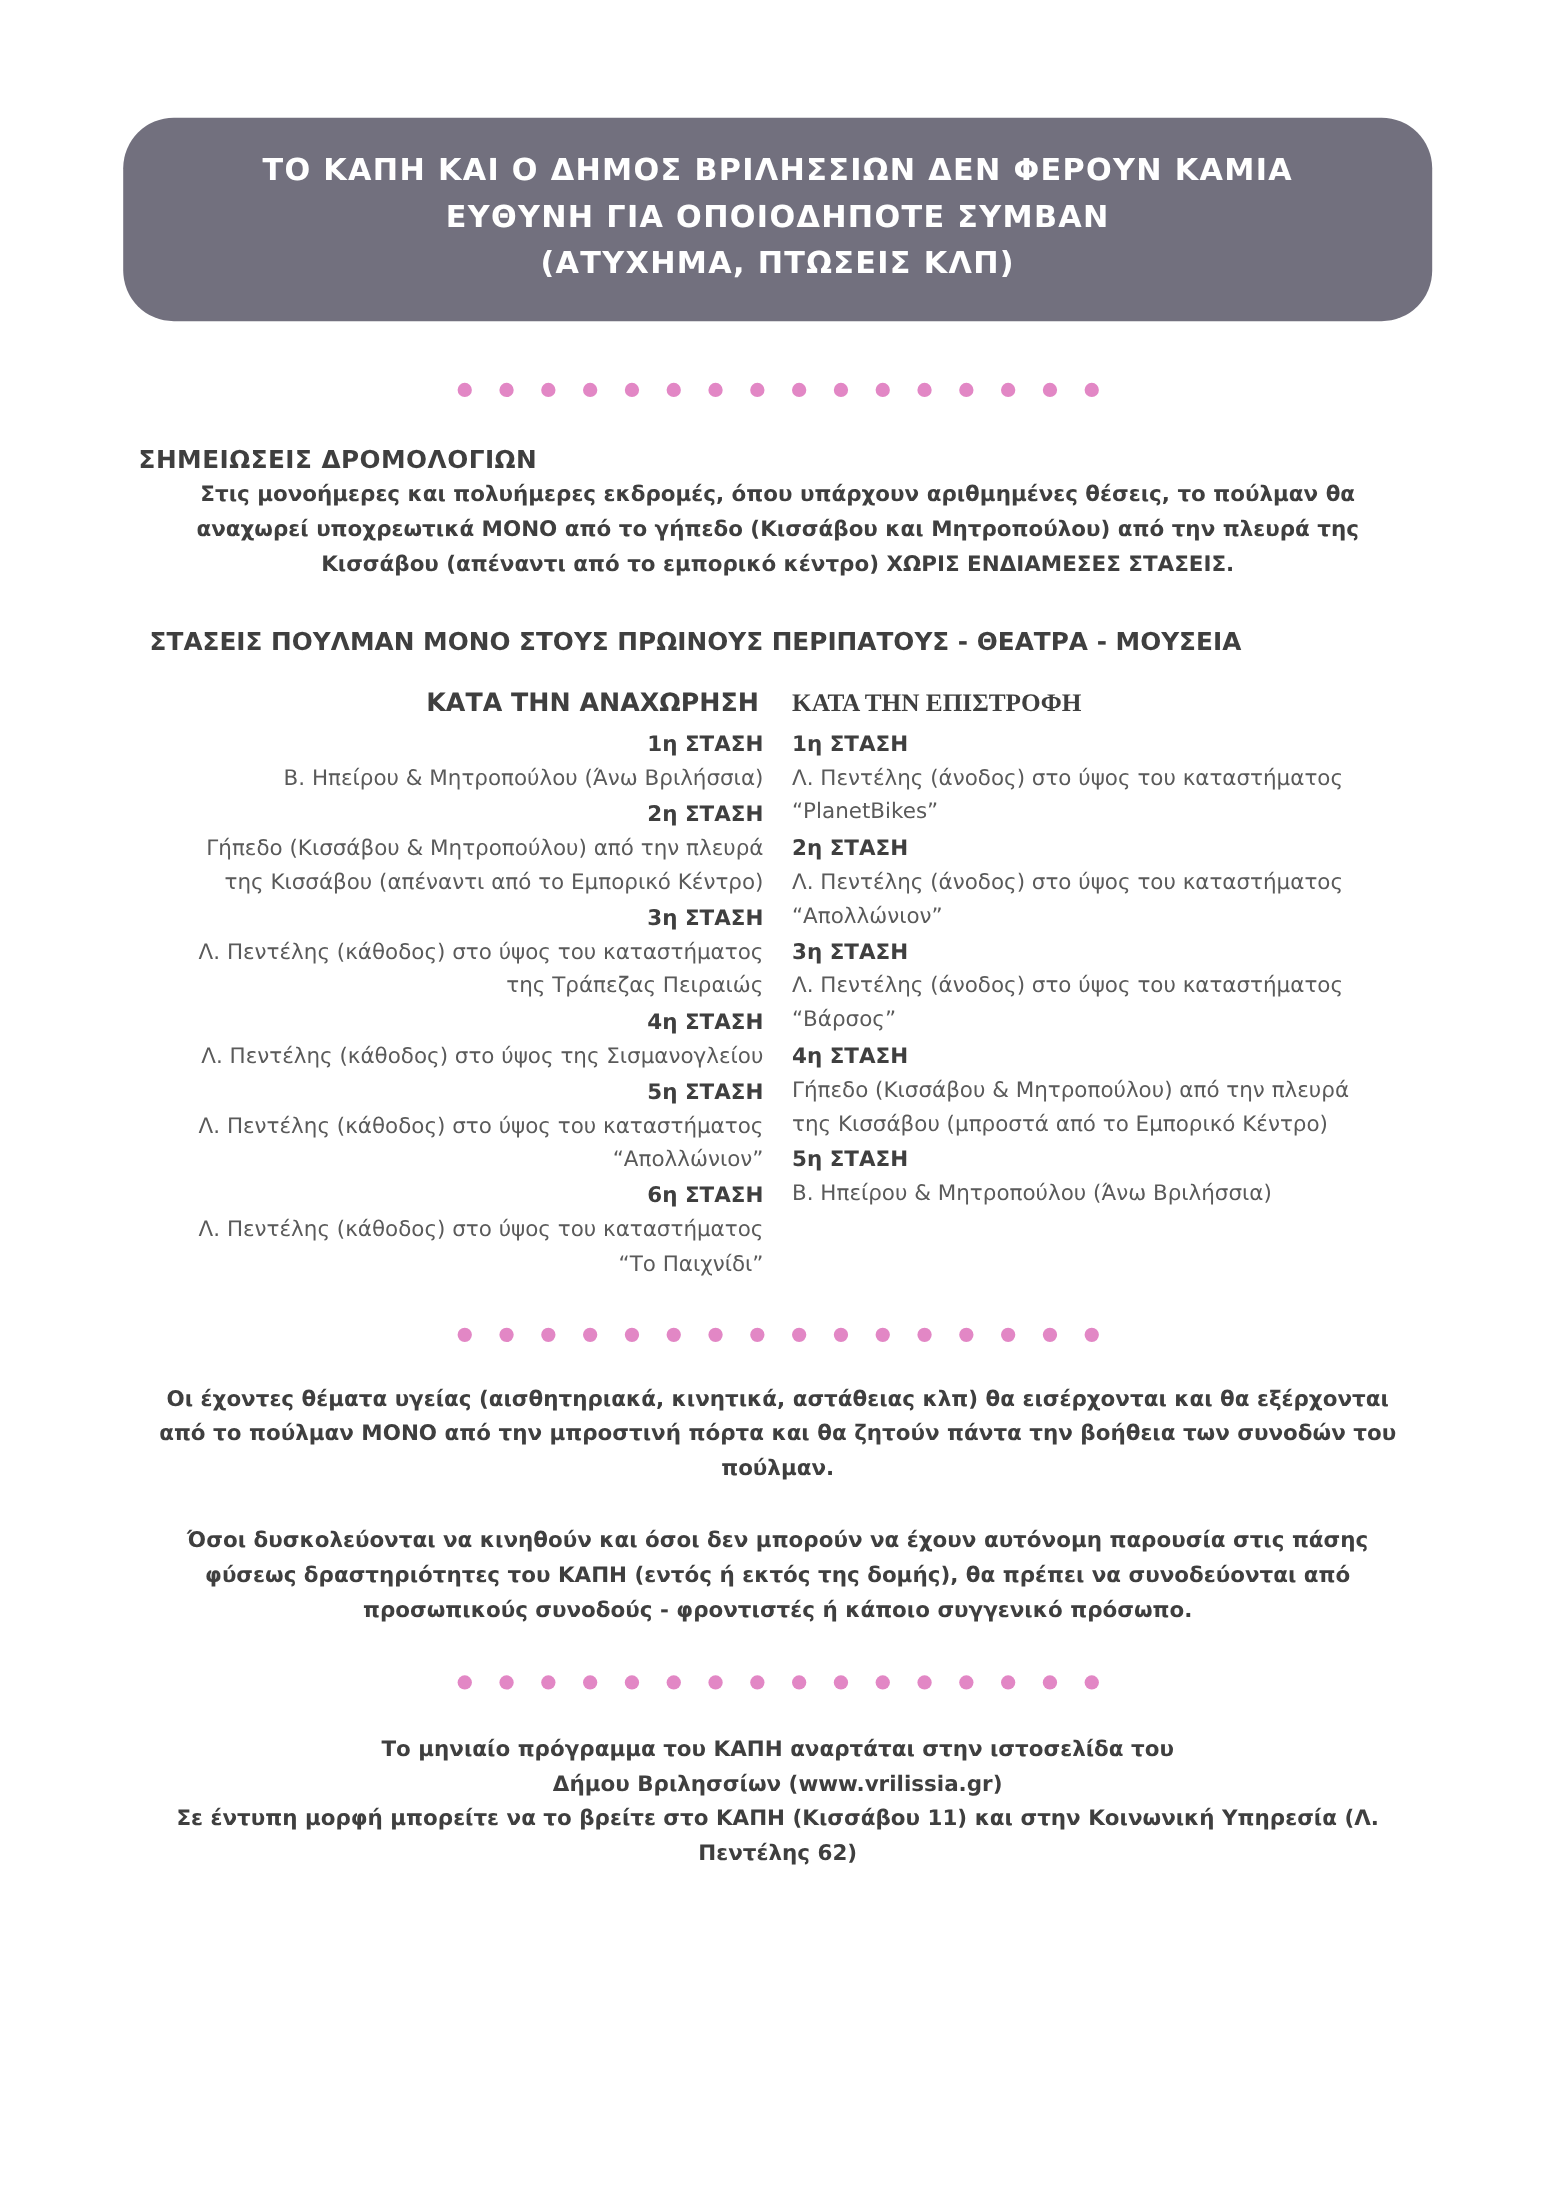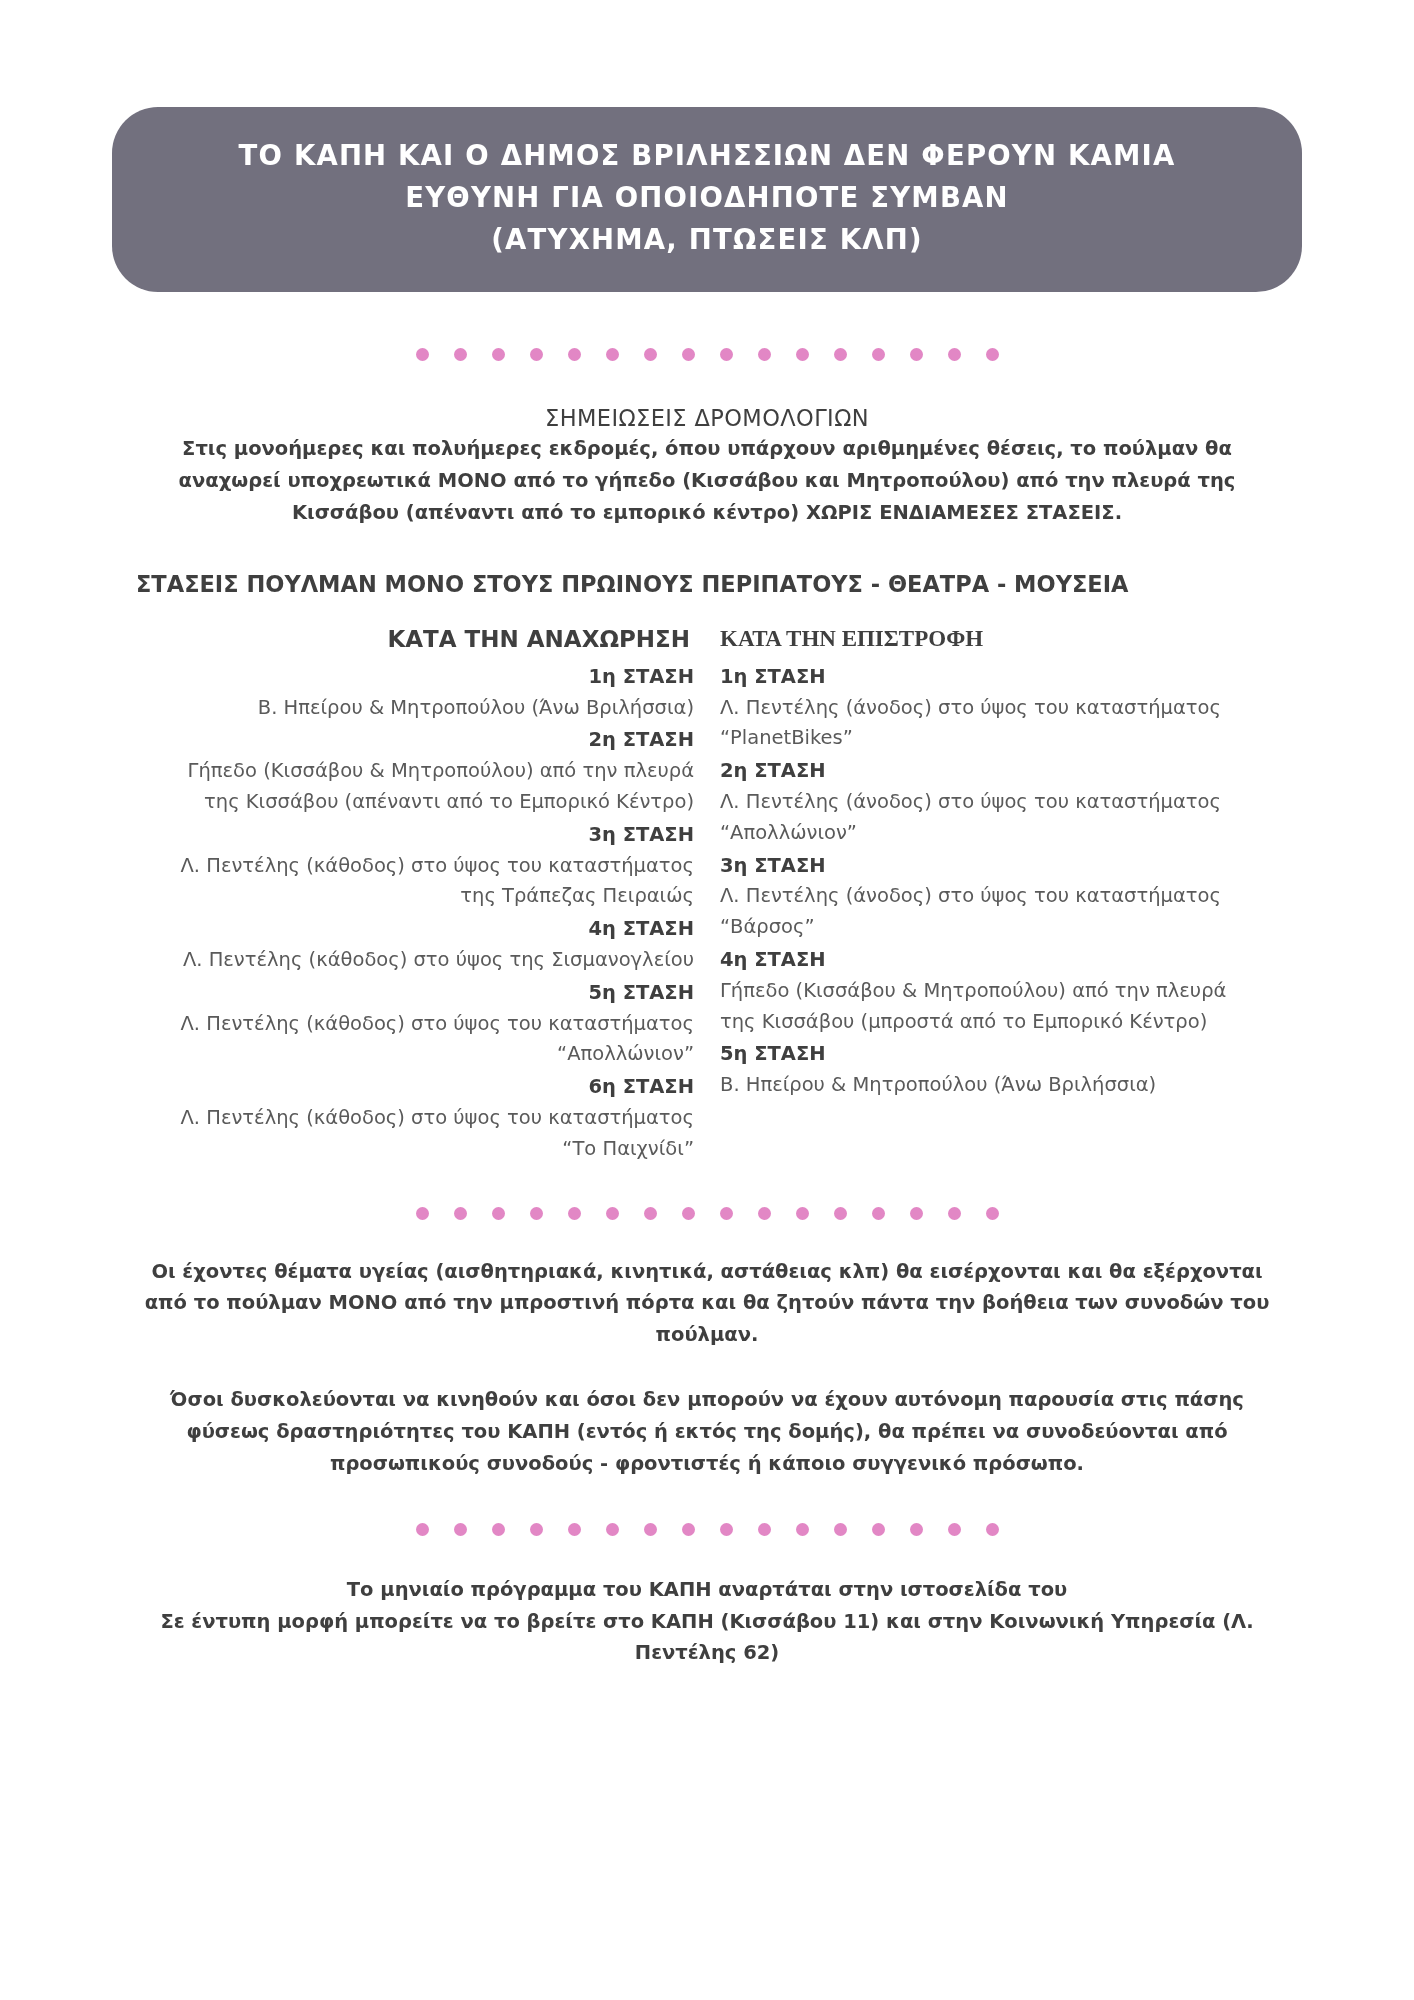--- a/index.html
+++ b/index.html
@@ -57,22 +57,22 @@
   .dots-1 { margin-top: 56px; }
   .dots-2 { margin-top: 40px; }
   .dots-3 { margin-top: 44px; }
 
   
   .content {
     padding: 0 126px;
   }
 
   .notes-title {
-    text-align: center;
-    font-weight: normal;
+    text-align: left;
+    font-weight: bold;
     font-size: 22.5px;
     color: #3f3f3f;
     margin-top: 44px;
     letter-spacing: 0.4px;
   }
   .notes-body {
     text-align: center;
     font-weight: bold;
     font-size: 19.5px;
     line-height: 1.62;
@@ -271,17 +271,18 @@
     <span class="dot"></span>
     <span class="dot"></span>
     <span class="dot"></span>
     <span class="dot"></span>
     <span class="dot"></span>
   </div>
 
   <div class="content">
     <div class="footer-block">
       <div>Το μηνιαίο πρόγραμμα του ΚΑΠΗ αναρτάται στην ιστοσελίδα του</div>
+      <div>Δήμου Βριλησσίων (www.vrilissia.gr)</div>
       <div>Σε έντυπη μορφή μπορείτε να το βρείτε στο ΚΑΠΗ (Κισσάβου 11) και στην Κοινωνική Υπηρεσία (Λ. Πεντέλης 62)</div>
     </div>
   </div>
 
 </div>
 
 </body></html>

